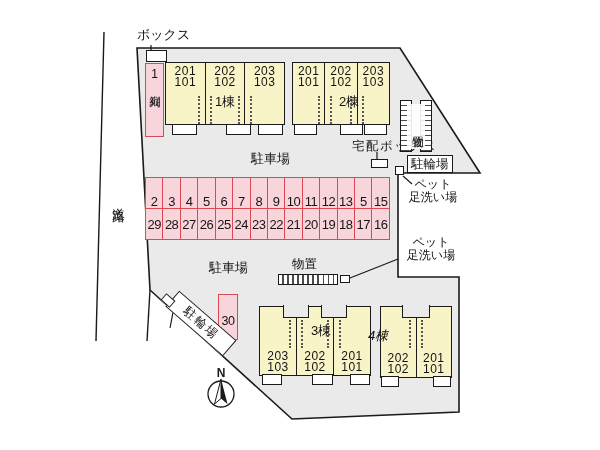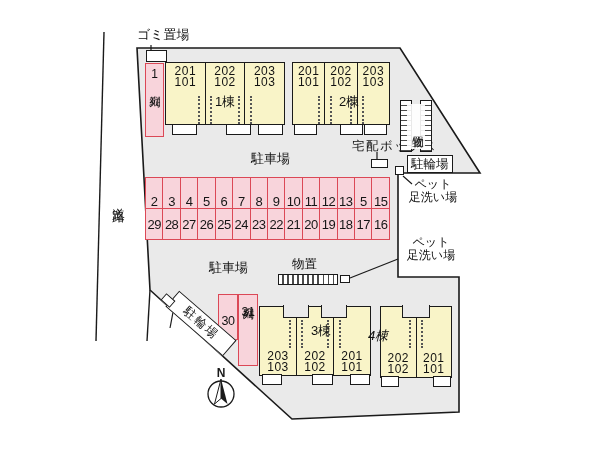--- a/index.html
+++ b/index.html
@@ -55,21 +55,21 @@
     <line class="leader" x1="398" y1="259" x2="350" y2="278"></line>
     <line class="leader" x1="170" y1="328" x2="174" y2="307"></line>
     <g>
       <circle cx="221" cy="394" r="13" fill="#ffffff" stroke="#1a1a1a" stroke-width="1.3"></circle>
       <polygon points="221,379 227.5,404 221,398.5" fill="#1a1a1a"></polygon>
       <polygon points="221,379 214.5,404 221,398.5" fill="#ffffff" stroke="#1a1a1a" stroke-width="1"></polygon>
       <text x="221" y="377" text-anchor="middle" font-size="12" font-weight="bold" fill="#1a1a1a" font-family="Liberation Sans, DejaVu Sans, sans-serif">N</text>
     </g>
   </svg>
 
-  <div class="abs lbl" style="left:137px;top:28px;">ゴミ置場</div>
+  <div class="abs lbl" style="left:137px;top:28px;">ボックス</div>
   <div class="fixture" style="left:146px;top:50px;width:21px;height:12px;"></div>
 
   <div class="abs lbl vtext" style="left:110px;top:197px;letter-spacing:3px;">道路</div>
 
   <div class="pinkbox" style="left:145px;top:63px;width:19px;height:74px;">
     <div class="center" style="font-size:12px;margin-top:3px;">1</div>
     <div class="vtext" style="font-size:11px;margin:6px auto 0;letter-spacing:1px;">縦列</div>
   </div>
 
   <div class="building" style="left:165px;top:62px;width:120px;height:63px;">
@@ -242,24 +242,20 @@
   </div>
 
   <div class="abs lbl" style="left:209px;top:261px;">駐車場</div>
 
   <div class="abs" style="left:292px;top:256px;font-size:12.5px;">物置</div>
   <div class="fixture ladder-h" style="left:278px;top:274px;width:60px;height:11px;"></div>
   <div class="fixture" style="left:340px;top:275px;width:10px;height:8px;"></div>
 
   <div class="pinkbox" style="left:218px;top:294px;width:20px;height:46px;">
     <div class="center" style="font-size:12.5px;margin-top:19px;letter-spacing:-.5px;">30</div>
-  </div>
-  <div class="pinkbox" style="left:238px;top:294px;width:20px;height:72px;">
-    <div class="vtext" style="font-size:11px;margin:4px auto 0;letter-spacing:1px;">縦列</div>
-    <div class="center" style="font-size:12.5px;margin-top:4px;letter-spacing:-.5px;">31</div>
   </div>
 
   <div class="abs" style="left:163px;top:313px;width:76px;height:21px;transform:rotate(41deg);background:#fff;border:1.5px solid #1a1a1a;box-sizing:border-box;display:flex;align-items:center;justify-content:center;font-size:12px;letter-spacing:2px;z-index:3;">駐輪場</div>
   <div class="abs" style="left:162px;top:296px;width:12px;height:9px;transform:rotate(41deg);background:#fff;border:1.5px solid #1a1a1a;box-sizing:border-box;z-index:3;"></div>
 
   <div class="building" style="left:259px;top:306px;width:112px;height:70px;">
     <div class="unit">
         <div class="unitlabel ul-bot">
       <span>203</span>
       <span>103</span>

